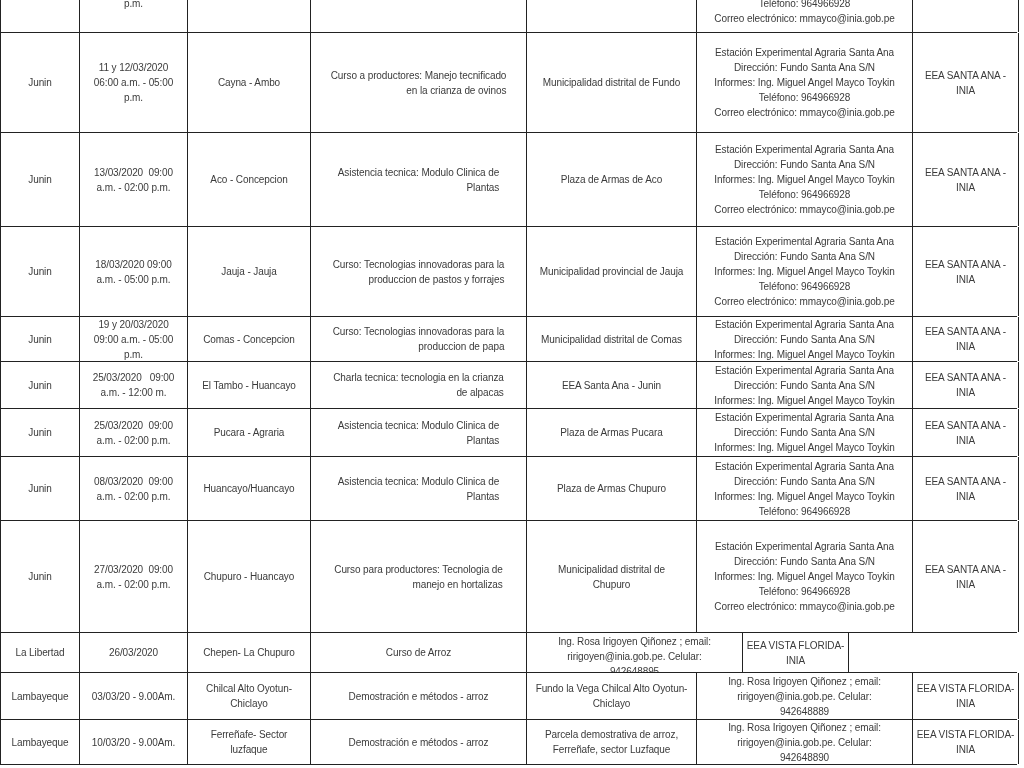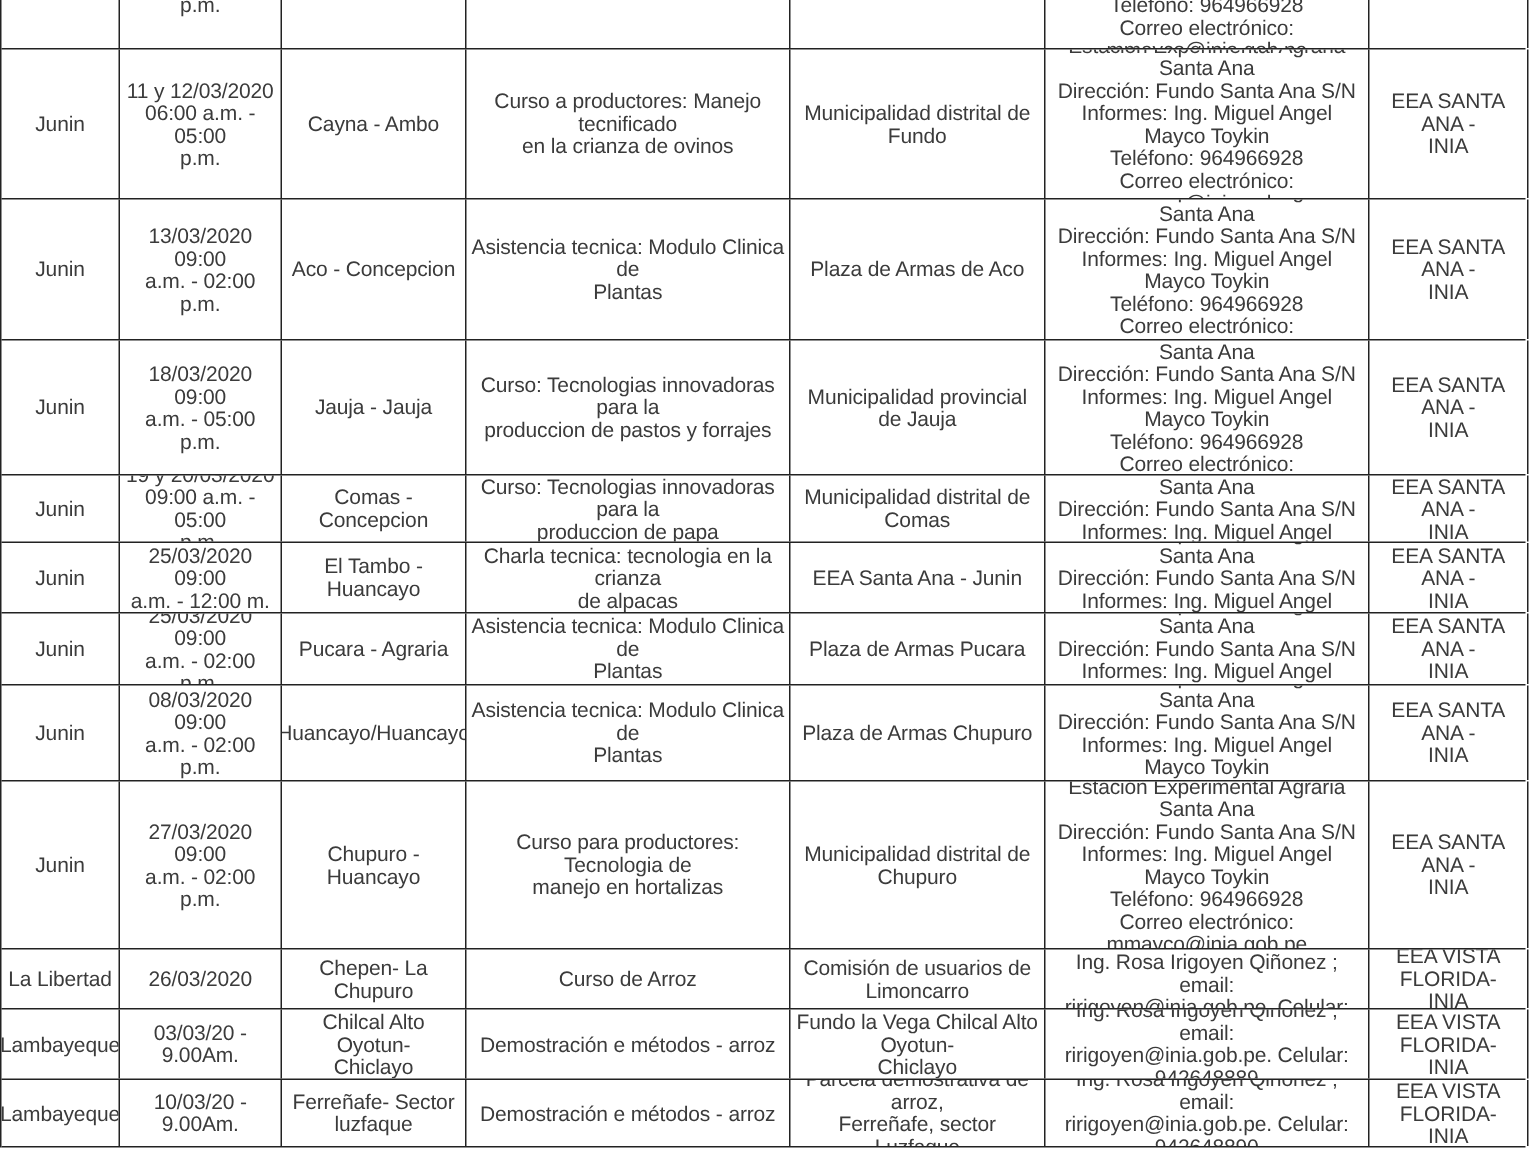--- a/index.html
+++ b/index.html
@@ -11,21 +11,21 @@
     overflow: hidden;
     font-family: "Liberation Sans", sans-serif;
   }
   #doc-table {
     position: absolute;
     left: 0;
     top: 0;
     width: 1016px;
     border-left: 1px solid #222;
     color: #3b3b3b;
-    font-size: 14px;
+    font-size: 10px;
     line-height: 15px;
     letter-spacing: -0.1px;
   }
   .row {
     display: flex;
     box-sizing: border-box;
     border-bottom: 1px solid #222;
     width: 1016px;
   }
   .cell {
@@ -36,21 +36,21 @@
     align-items: center;
     justify-content: center;
     text-align: center;
     white-space: pre-wrap;
     padding: 0 3px;
     flex: none;
   }
   .c0 { width: 79px;  font-weight: normal; }
   .c1 { width: 108px; }
   .c2 { width: 123px; }
-  .c3 { width: 216px; }
+  .c3 { width: 216px; text-align: right; }
   .c4 { width: 170px; }
   .c5 { width: 216px; }
   .c6 { width: 106px; }
   .cell-top { align-items: flex-start; padding-top: 1px; }
   .clip-top { margin-top: -5px; }
 </style>
 </head>
 <body>
 
 <div id="doc-table">
@@ -193,22 +193,20 @@
 Teléfono: 964966928
 Correo electrónico: mmayco@inia.gob.pe</div>
         <div class="cell c6">EEA SANTA ANA -
 INIA</div>
       </div>
       <div class="row" style="height: 40px;">
         <div class="cell c0">La Libertad</div>
         <div class="cell c1">26/03/2020</div>
         <div class="cell c2">Chepen- La Chupuro</div>
         <div class="cell c3">Curso de Arroz</div>
-        <div class="cell c4">Comisión de usuarios de
-Limoncarro</div>
         <div class="cell c5 cell-top">Ing. Rosa Irigoyen Qiñonez ; email:
 ririgoyen@inia.gob.pe. Celular:
 942648895</div>
         <div class="cell c6">EEA VISTA FLORIDA-
 INIA</div>
       </div>
       <div class="row" style="height: 47px;">
         <div class="cell c0">Lambayeque</div>
         <div class="cell c1">03/03/20 - 9.00Am.</div>
         <div class="cell c2">Chilcal Alto Oyotun-

